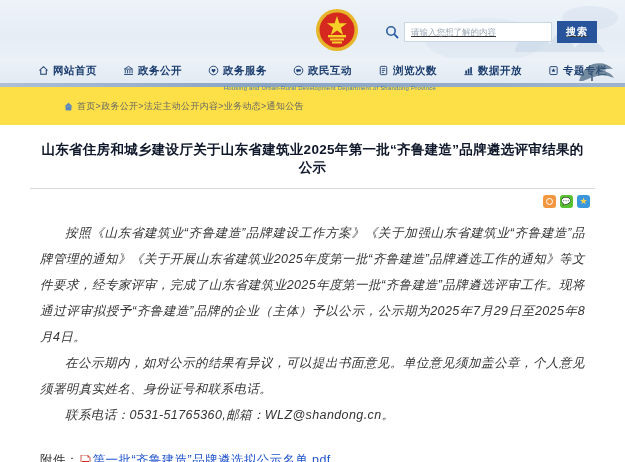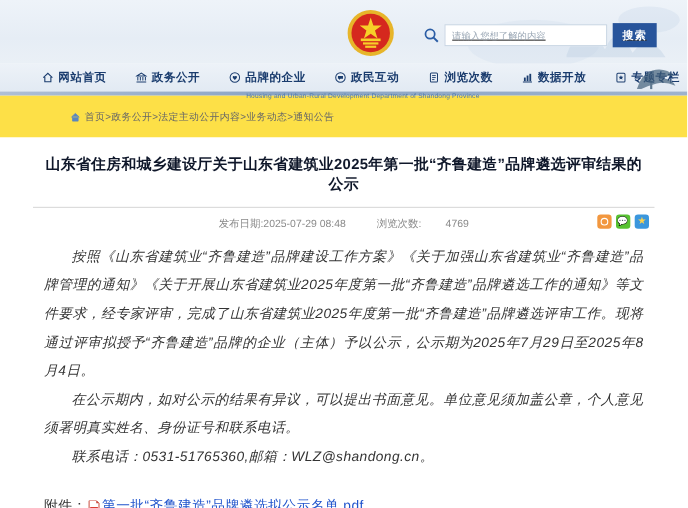--- a/index.html
+++ b/index.html
@@ -119,21 +119,21 @@
       <svg viewBox="0 0 12 12">
           <path d="M1.5 4.5 L6 1.5 L10.5 4.5 Z M2.5 5.5 V9 M5 5.5 V9 M7.5 5.5 V9 M10 5.5 V9 M1.2 10.3 H10.8" fill="none" stroke="#1a3c6e" stroke-width="1"></path>
         </svg>
       <span class="nav-label">政务公开</span>
     </a>
     <a class="nav-item">
       <svg viewBox="0 0 12 12">
           <circle cx="6" cy="6" r="4.7" fill="none" stroke="#1a3c6e" stroke-width="1"></circle>
           <path d="M6 8.4 C4 6.8 3.4 5.6 4.2 4.7 C4.9 4 6 4.4 6 5.2 C6 4.4 7.1 4 7.8 4.7 C8.6 5.6 8 6.8 6 8.4 Z" fill="#1a3c6e"></path>
         </svg>
-      <span class="nav-label">品牌的企业</span>
+      <span class="nav-label">政务服务</span>
     </a>
     <a class="nav-item">
       <svg viewBox="0 0 12 12">
           <circle cx="6" cy="6" r="4.7" fill="none" stroke="#1a3c6e" stroke-width="1"></circle>
           <path d="M3.5 4.5 H8.5 V7.2 H6 L4.6 8.4 V7.2 H3.5 Z" fill="#1a3c6e"></path>
         </svg>
       <span class="nav-label">政民互动</span>
     </a>
     <a class="nav-item">
       <svg viewBox="0 0 12 12">
@@ -170,23 +170,20 @@
         <path d="M1 5 L5 1.2 L9 5 M2.2 4.6 V9 H7.8 V4.6" fill="#5a86c0" stroke="#5a86c0" stroke-width=".8"></path>
       </svg>
     <span class="crumb-text">首页&gt;政务公开&gt;法定主动公开内容&gt;业务动态&gt;通知公告</span>
   </div>
 
   <main class="content">
     <h1 class="article-title">山东省住房和城乡建设厅关于山东省建筑业2025年第一批“齐鲁建造”品牌遴选评审结果的公示</h1>
     <hr class="title-rule">
 
     <div class="meta-row">
-      <div class="meta-center">
-        <span>发布日期:</span><span>2025-07-29 08:48</span><span class="gap"></span><span>浏览次数:</span><span class="gap2"></span><span>4769</span>
-      </div>
       <div class="share-icons">
         <span class="share share-weibo">
             <span></span>
           </span>
         <span class="share share-wechat">💬</span>
         <span class="share share-fav">★</span>
       </div>
     </div>
 
     <div class="body-text">

